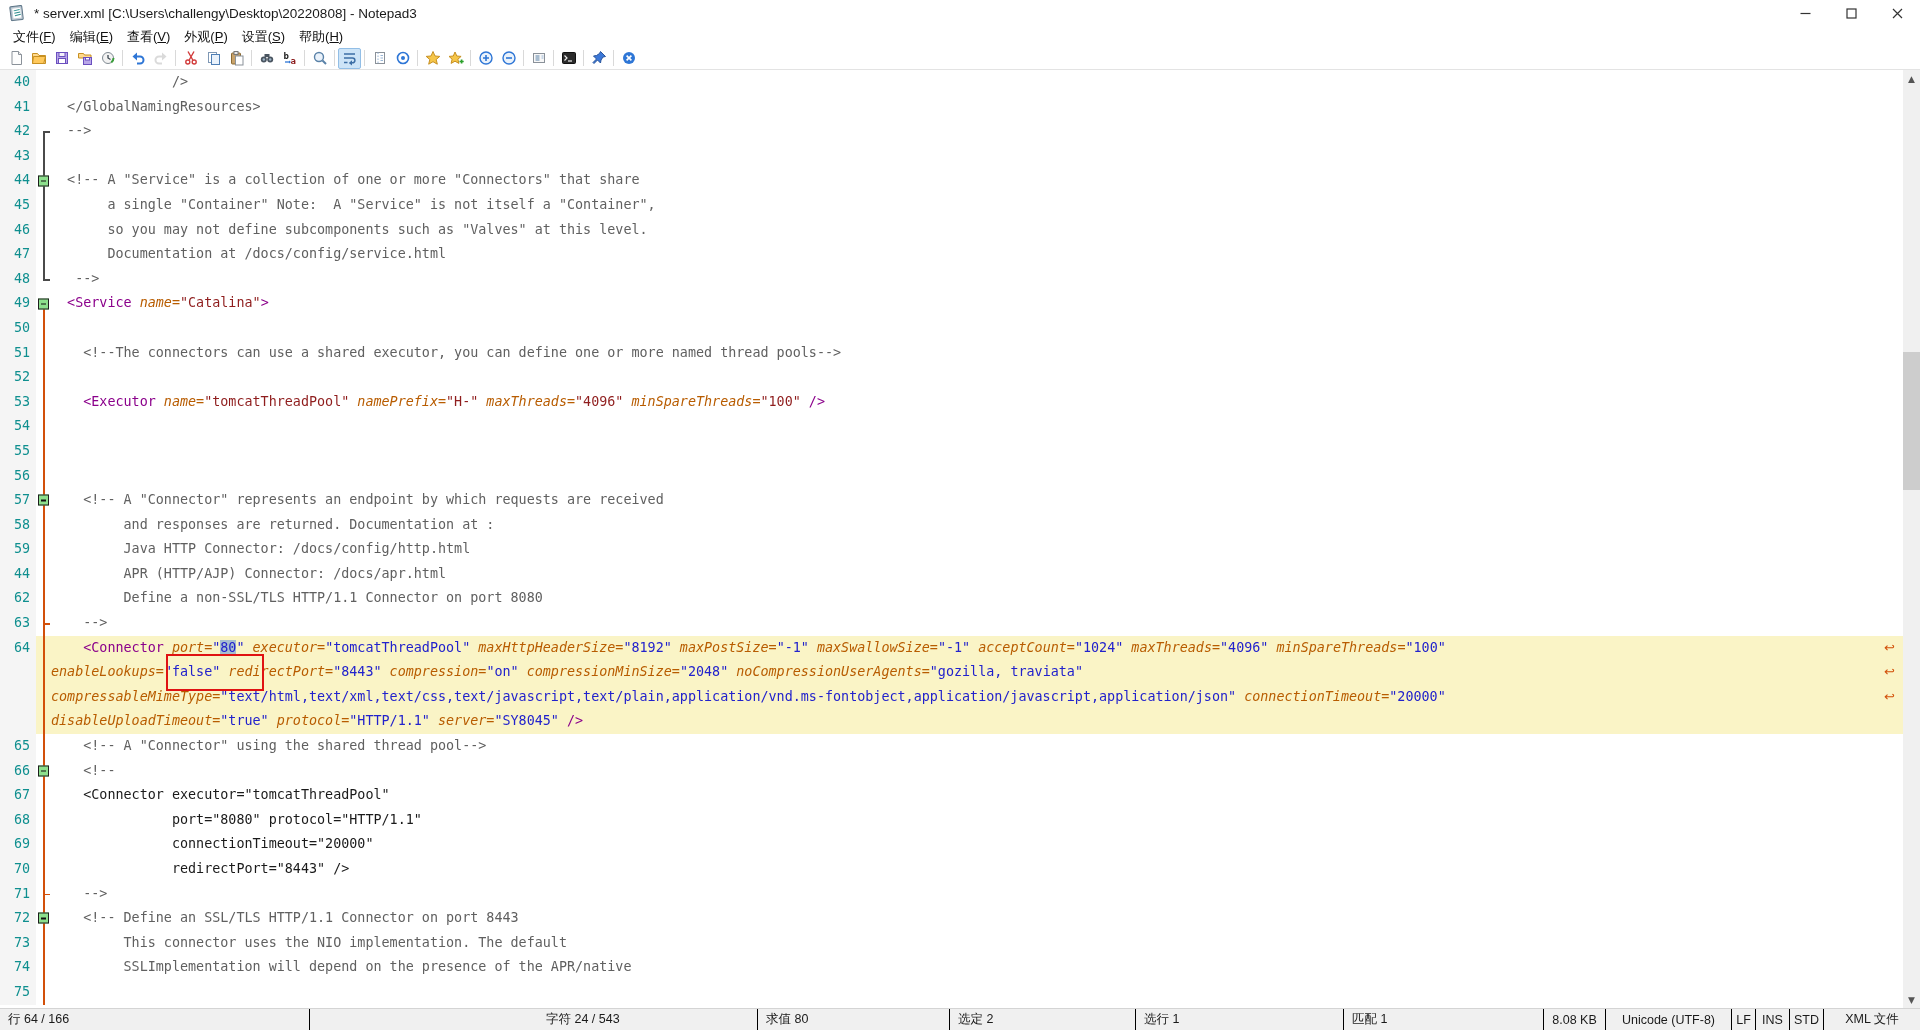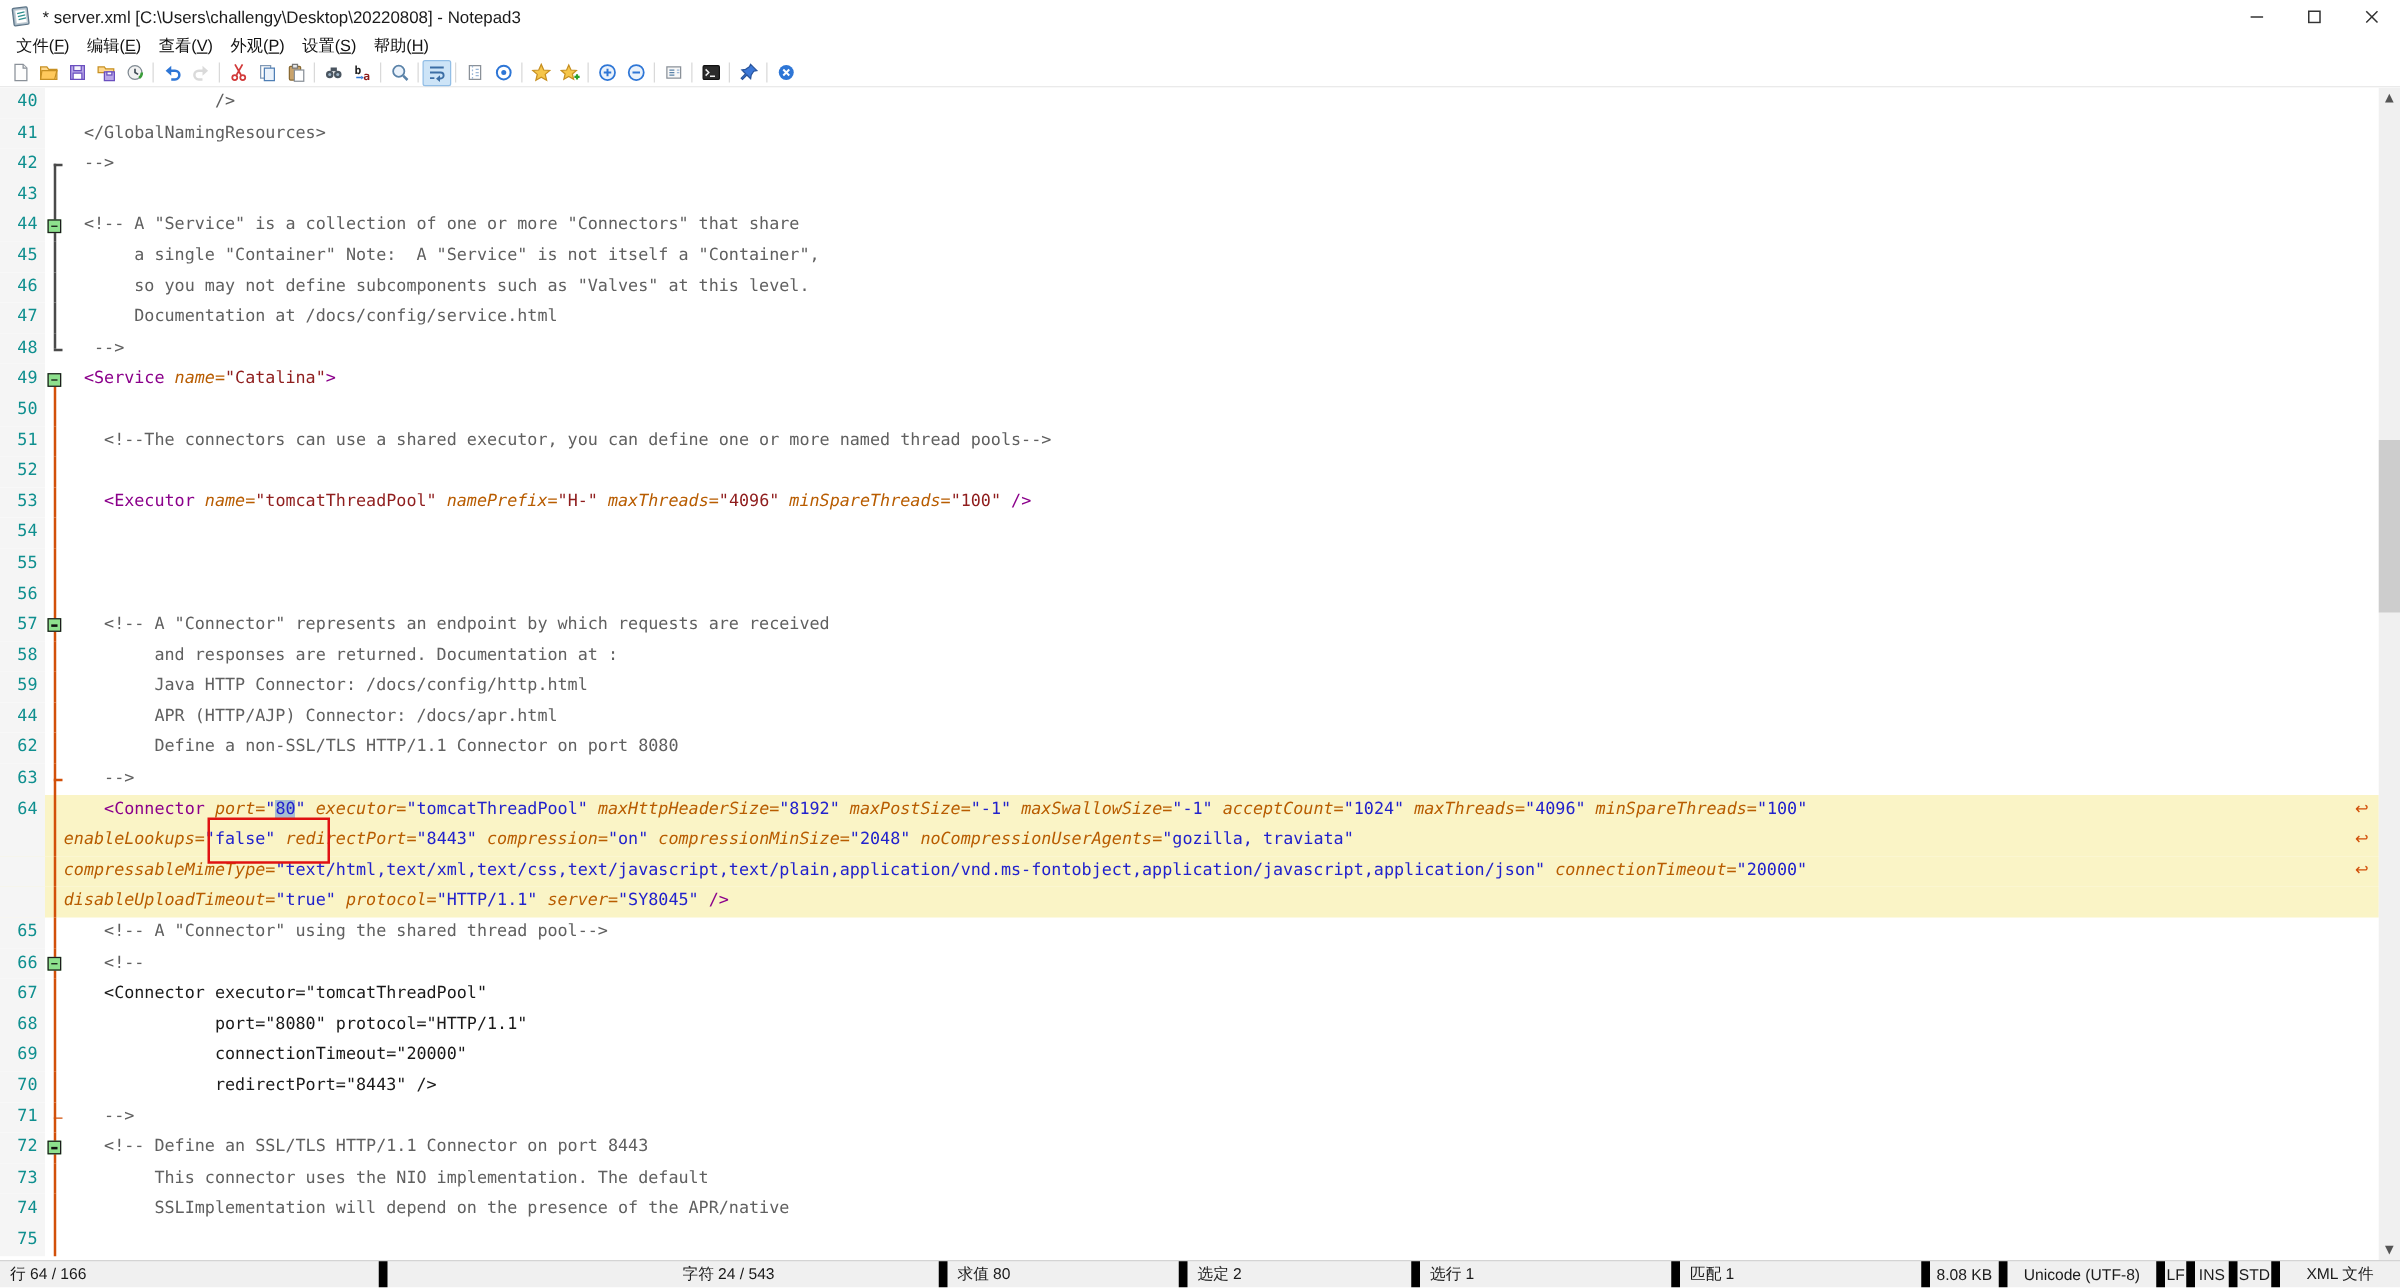--- a/index.html
+++ b/index.html
@@ -54,21 +54,21 @@
   
   #vscroll { position:absolute; top:0; right:0; width:17px; bottom:0; background:#f0f0f0; z-index:6; }
   .sb-arrow { position:absolute; left:0; width:17px; height:17px; display:flex; align-items:center; justify-content:center;
               color:#555; font-size:9px; font-family:"DejaVu Sans", sans-serif; }
   #sb-up { top:0; } #sb-down { bottom:0; }
   #sb-thumb { position:absolute; left:0; width:17px; background:#cdcdcd; }
 
   
   #statusbar { height:22px; flex:0 0 auto; background:#f0f0f0; border-top:1px solid #d4d4d4;
                display:flex; align-items:stretch; font-size:12.5px; color:#1a1a1a; }
-  .sb-seg { display:flex; align-items:center; padding-left:8px; border-right:7px solid #000000; white-space:nowrap; overflow:hidden; }
+  .sb-seg { display:flex; align-items:center; padding-left:8px; border-right:1px solid #000000; white-space:nowrap; overflow:hidden; }
   .sb-seg.center { justify-content:center; padding-left:0; }
   .sb-seg:last-child { border-right:none; }
 </style>
 </head>
 <body>
 
 <div id="app">
 
   <div id="titlebar">
     <span id="app-icon">

